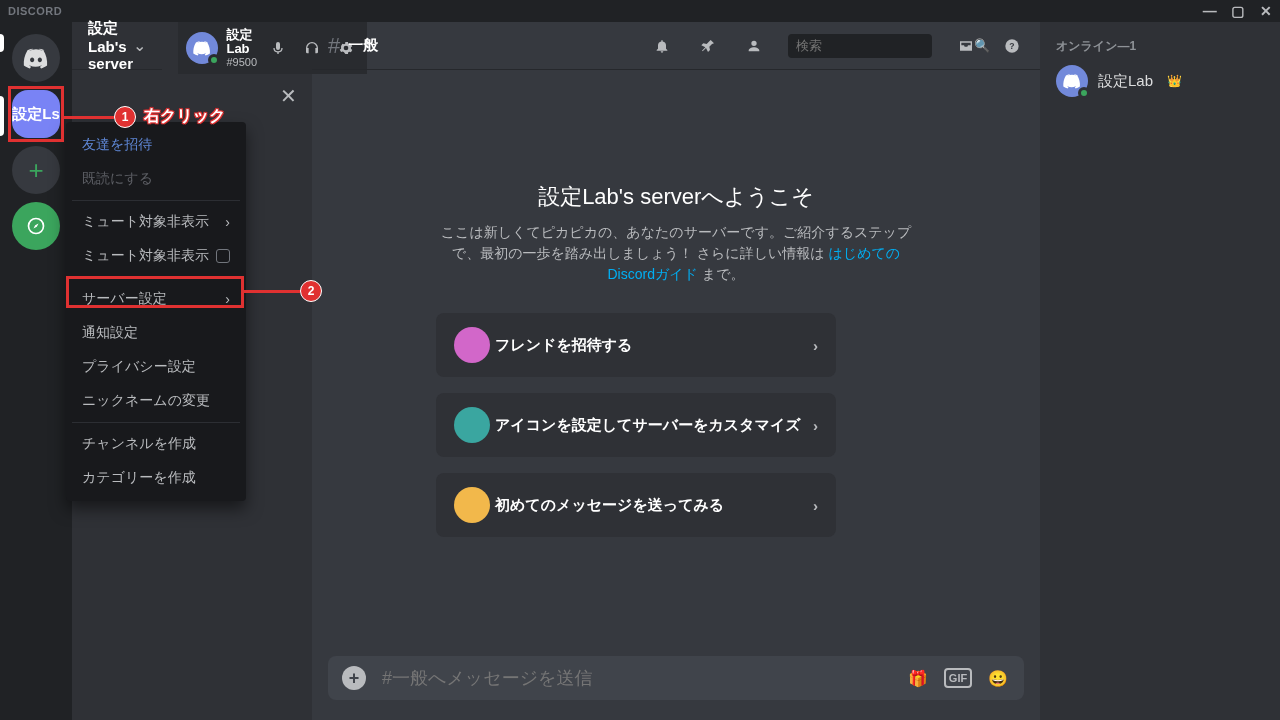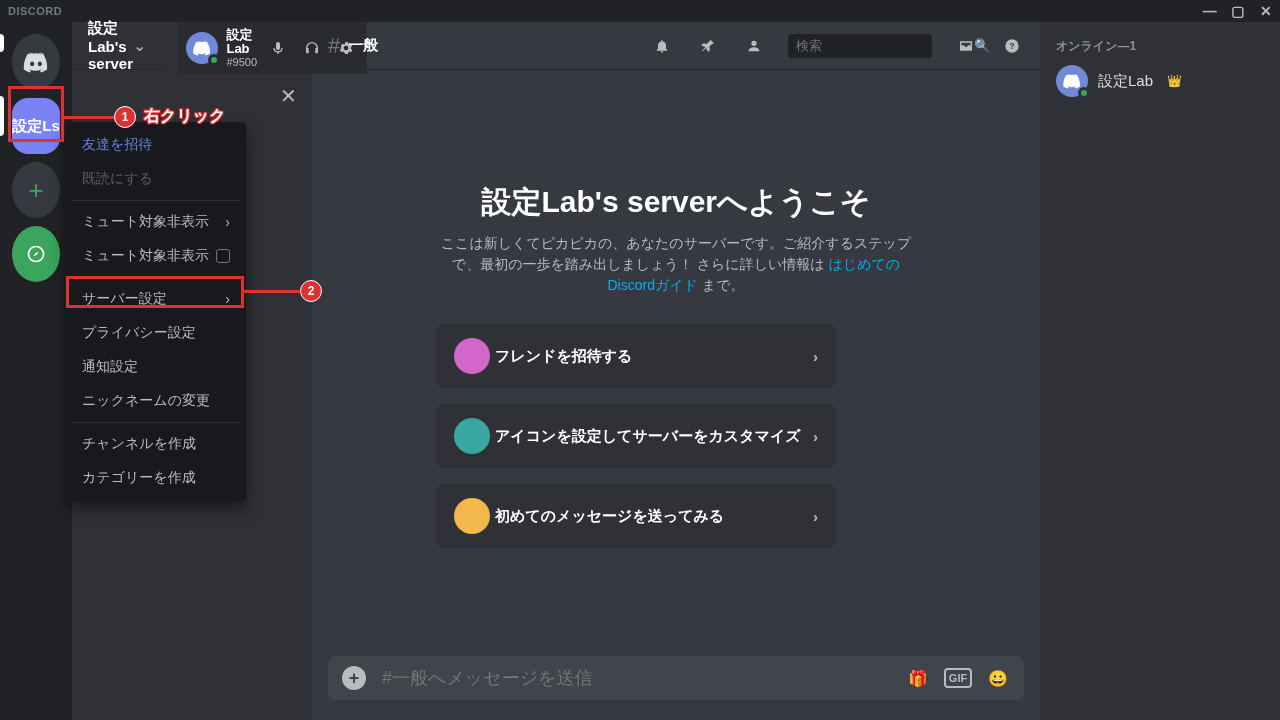--- a/index.html
+++ b/index.html
@@ -17,21 +17,21 @@
 *{box-sizing:border-box;font-family:"gg sans","Hiragino Kaku Gothic Pro","Yu Gothic",Meiryo,sans-serif}
 html,body{margin:0;height:100%;background:#000}
 .app{width:1280px;height:720px;background:var(--bg2);color:var(--txt);position:relative;overflow:hidden;display:flex;flex-direction:column}
 .titlebar{height:22px;background:var(--bg0);display:flex;align-items:center;color:#72767d;font-size:11px;font-weight:700;letter-spacing:.5px;padding-left:8px}
 .titlebar .spacer{flex:1}
 .titlebar .winbtn{width:28px;height:22px;display:flex;align-items:center;justify-content:center;font-size:14px;color:#b9bbbe}
 .body{flex:1;display:flex;min-height:0}
 
 .rail{width:72px;background:var(--bg0);display:flex;flex-direction:column;align-items:center;padding-top:12px;gap:8px;position:relative}
 .pill{position:absolute;left:0;width:4px;border-radius:0 4px 4px 0;background:#fff}
-.srv{width:48px;height:56px;border-radius:50%;background:#36393f;display:flex;align-items:center;justify-content:center;color:#dcddde;font-size:20px}
+.srv{width:48px;height:48px;border-radius:50%;background:#36393f;display:flex;align-items:center;justify-content:center;color:#dcddde;font-size:20px}
 .srv.home svg{width:28px;height:28px;fill:#dcddde}
 .srv.sel{border-radius:16px;background:#7983f5;color:#fff;font-size:15px;font-weight:600}
 .srv.add{background:#36393f;color:#3ba55d;font-size:26px;font-weight:400}
 .srv.explore{background:#3ba55d;color:#fff}
 
 .side{width:240px;background:var(--bg1);display:flex;flex-direction:row}
 .side-head{height:48px;border-bottom:1px solid #26282c;display:flex;align-items:center;padding:0 16px;justify-content:space-between}
 .side-head .name{color:#fff;font-weight:600;font-size:15px}
 .side-body{flex:1;padding:8px 8px 0;overflow:hidden;color:var(--txt-dim);font-size:13px}
 .side .cat{margin-top:12px;font-size:11px;font-weight:700;letter-spacing:.4px;display:flex;align-items:center;gap:2px}
@@ -51,21 +51,21 @@
 .chat{flex:1;display:flex;flex-direction:column;min-width:0}
 .chat-head{height:48px;border-bottom:1px solid #26282c;display:flex;align-items:center;padding:0 16px;gap:8px}
 .chat-head .hash{color:#72767d;font-size:22px;font-weight:400}
 .chat-head .cname{color:#fff;font-weight:600;font-size:15px}
 .chat-head .grow{flex:1}
 .ico{width:24px;height:24px;color:#b9bbbe;display:flex;align-items:center;justify-content:center;margin-left:14px}
 .search{width:144px;height:24px;background:var(--bg0);border-radius:4px;display:flex;align-items:center;padding:0 6px;color:#72767d;font-size:13px;margin-left:14px}
 .search input{flex:1;background:none;border:none;outline:none;color:var(--txt);font-size:13px}
 .content{flex:1;min-height:0;overflow:auto;display:flex;flex-direction:column;align-items:center;padding:40px 16px 24px;position:relative}
 .welcome{max-width:480px;text-align:center}
-.welcome h1{color:#fff;font-size:30px;font-weight:700;margin:72px 0 10px}
+.welcome h1{color:#fff;font-size:22px;font-weight:400;margin:72px 0 10px}
 .welcome p{color:#b9bbbe;font-size:14px;line-height:1.5;margin:0 0 28px}
 .welcome p a{color:#00aff4;text-decoration:none}
 .card{width:400px;height:64px;background:var(--bg1);border-radius:8px;display:flex;align-items:center;padding:0 18px;gap:5px;margin-bottom:16px;color:#fff;font-size:15px;font-weight:600}
 .card .cicon{width:36px;height:36px;border-radius:50%;flex-shrink:0;position:relative}
 .card .grow{flex:1;text-align:left}
 .input{margin:0 16px 20px;height:44px;background:var(--bg3);border-radius:8px;display:flex;align-items:center;padding:0 14px;gap:14px;color:#72767d}
 .input .plus{width:24px;height:24px;border-radius:50%;background:#b9bbbe;color:var(--bg3);display:flex;align-items:center;justify-content:center;font-size:18px;font-weight:700}
 .input input{flex:1;background:none;border:none;outline:none;color:var(--txt);font-size:18px}
 
 .members{width:240px;background:var(--bg1);padding:16px 8px}
@@ -285,24 +285,24 @@
       <div class="item">
         <span>ミュート対象非表示</span>
         <span class="chk"></span>
       </div>
       <hr>
       <div class="item">
         <span>サーバー設定</span>
         <span>›</span>
       </div>
       <div class="item">
+        <span>通知設定</span>
+      </div>
+      <div class="item">
         <span>プライバシー設定</span>
-      </div>
-      <div class="item">
-        <span>通知設定</span>
       </div>
       <div class="item">
         <span>ニックネームの変更</span>
       </div>
       <hr>
       <div class="item">
         <span>チャンネルを作成</span>
       </div>
       <div class="item">
         <span>カテゴリーを作成</span>

